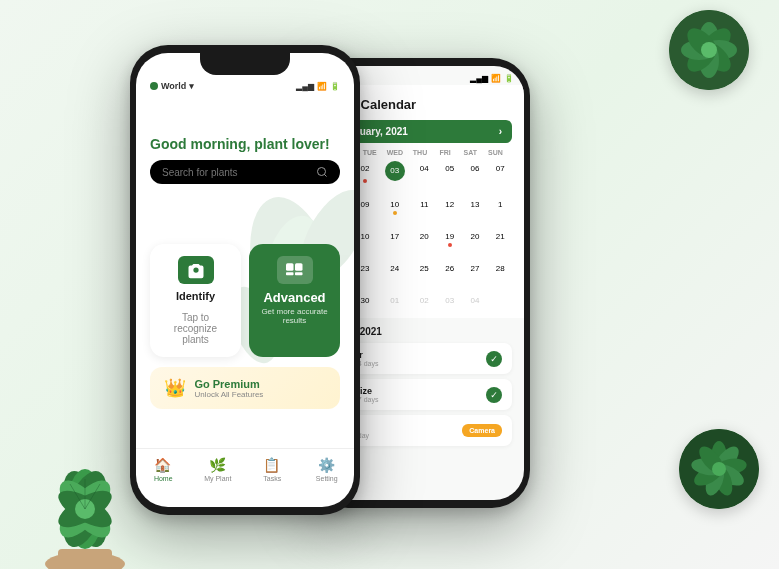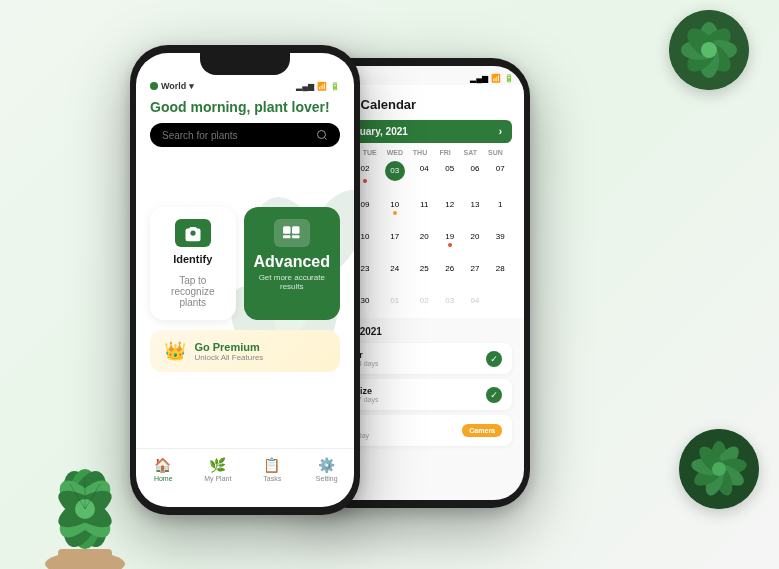--- a/index.html
+++ b/index.html
@@ -95,20 +95,21 @@
     
     .phone1-content {
       padding: 4px 14px 0;
       background: #fff;
     }
     .greeting {
       font-size: 14px;
       font-weight: 700;
       color: #2d7a3a;
       margin-bottom: 8px;
+      margin-top: 37px;
     }
     .search-bar {
       display: flex;
       align-items: center;
       background: #000000;
       border-radius: 20px;
       padding: 6px 12px;
       margin-bottom: 16px;
     }
     .search-bar input {
@@ -179,21 +180,21 @@
     .card-advanced .card-icon {
       width: 36px; height: 28px;
       background: rgba(255,255,255,0.2);
       border-radius: 6px;
       display: flex; align-items: center; justify-content: center;
       margin: 0 auto 6px;
       color: #fff;
       font-size: 14px;
     }
     .card-advanced .card-title {
-      font-size: 16px;
+      font-size: 13px;
       font-weight: 700;
       color: #fff;
     }
     .card-advanced .card-desc {
       font-size: 8px;
       color: rgba(255,255,255,0.8);
       margin-top: 2px;
     }
 
     
@@ -526,21 +527,21 @@
           <div class="cal-cell">12</div>
           <div class="cal-cell">13</div>
           <div class="cal-cell">1</div>
 
           <div class="cal-cell muted"></div>
           <div class="cal-cell">10</div>
           <div class="cal-cell">17</div>
           <div class="cal-cell">20</div>
           <div class="cal-cell has-dot">19</div>
           <div class="cal-cell">20</div>
-          <div class="cal-cell">39</div>
+          <div class="cal-cell">21</div>
 
           <div class="cal-cell muted"></div>
           <div class="cal-cell">23</div>
           <div class="cal-cell">24</div>
           <div class="cal-cell">25</div>
           <div class="cal-cell">26</div>
           <div class="cal-cell">27</div>
           <div class="cal-cell">28</div>
 
           <div class="cal-cell muted"></div>

